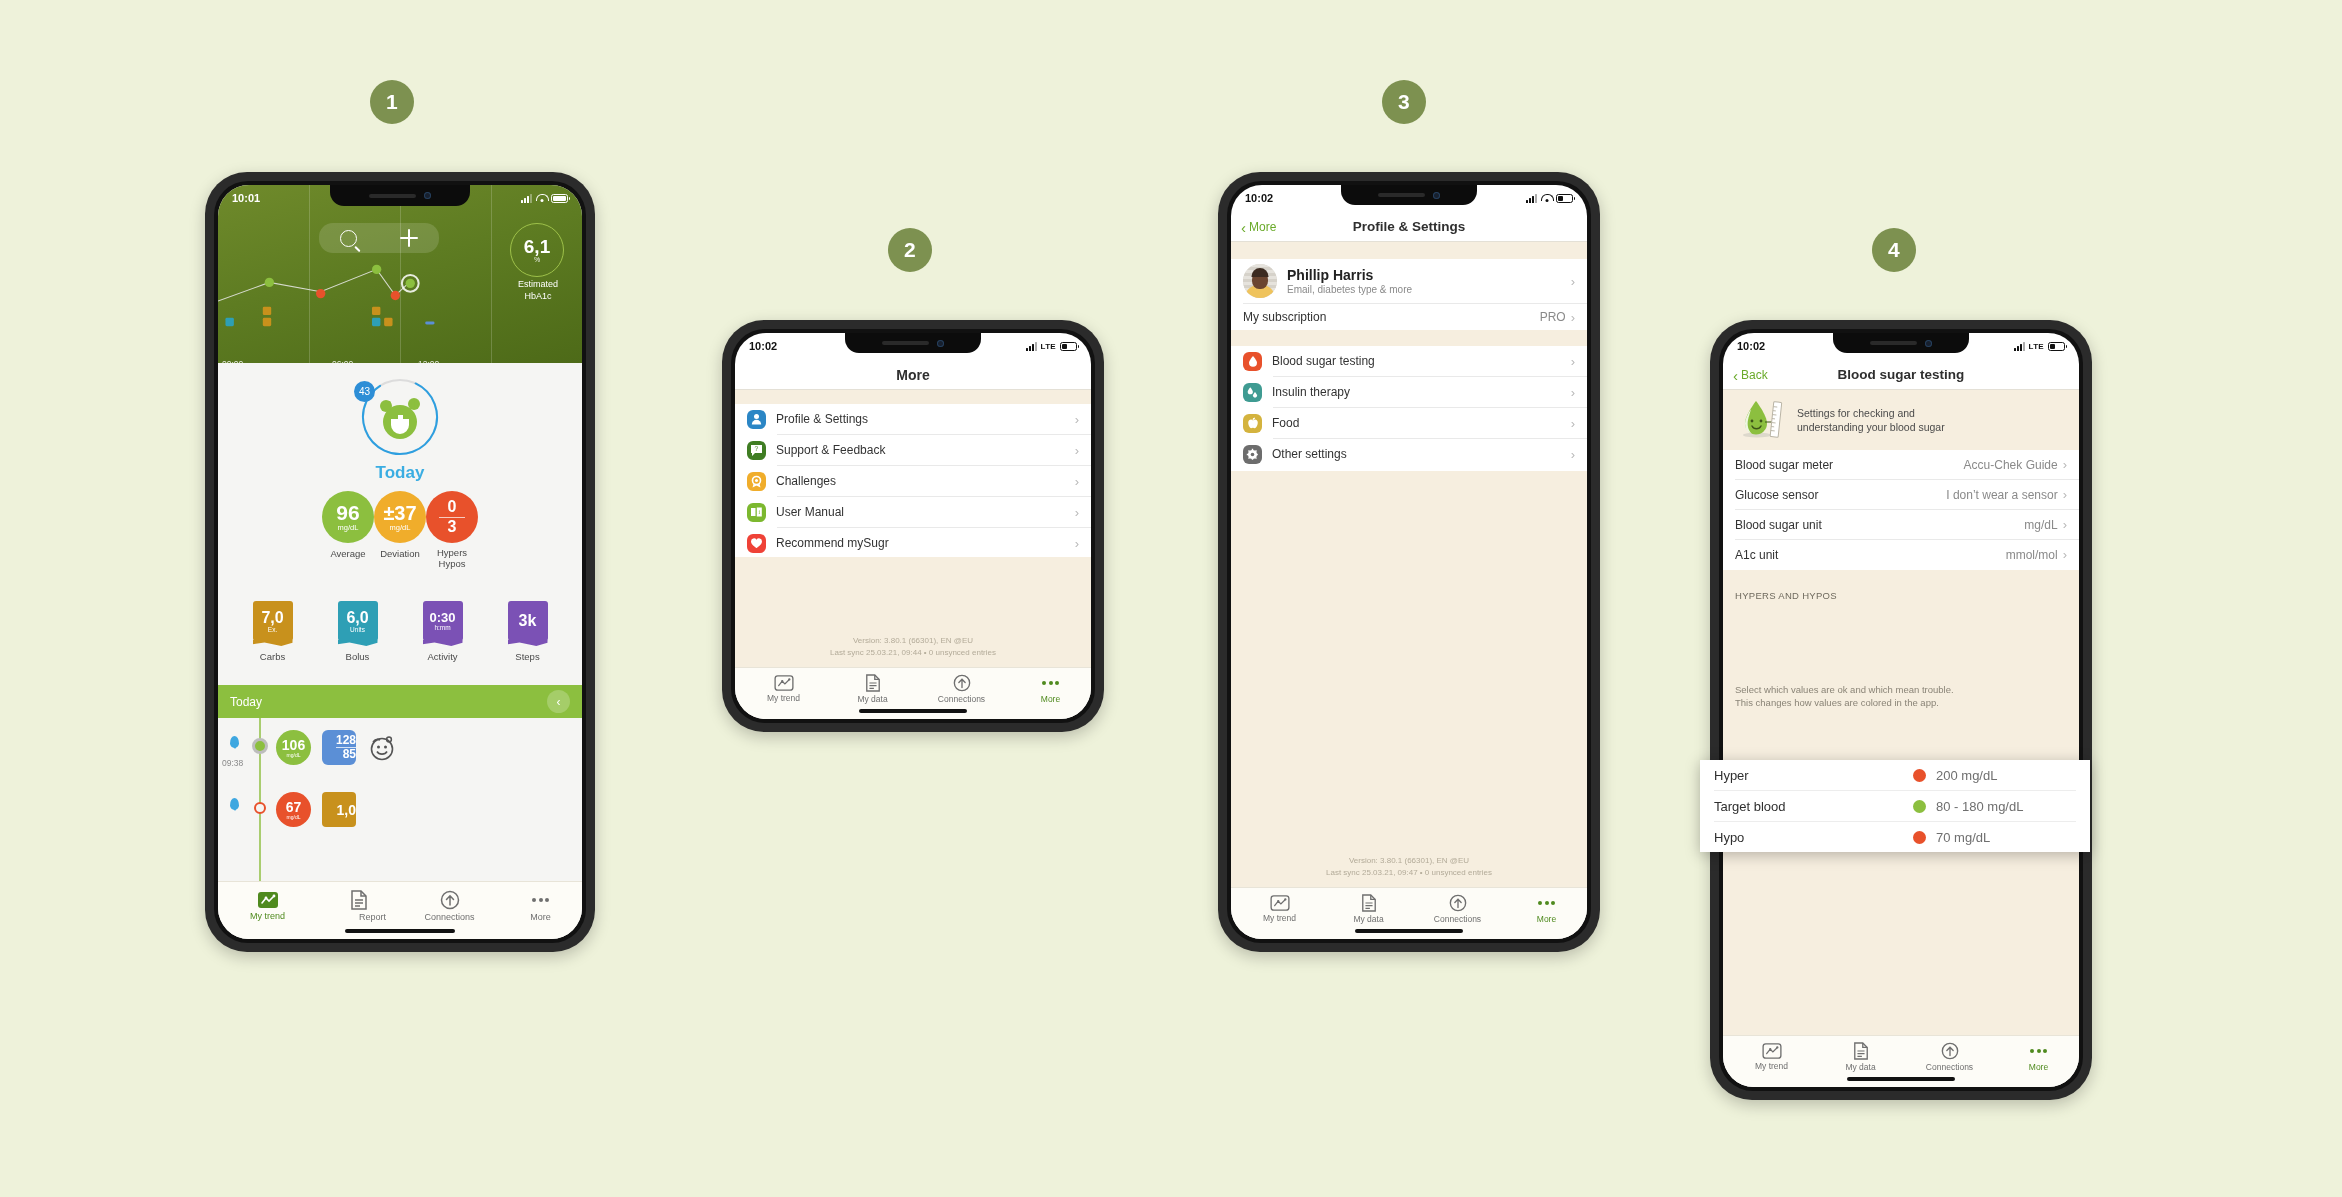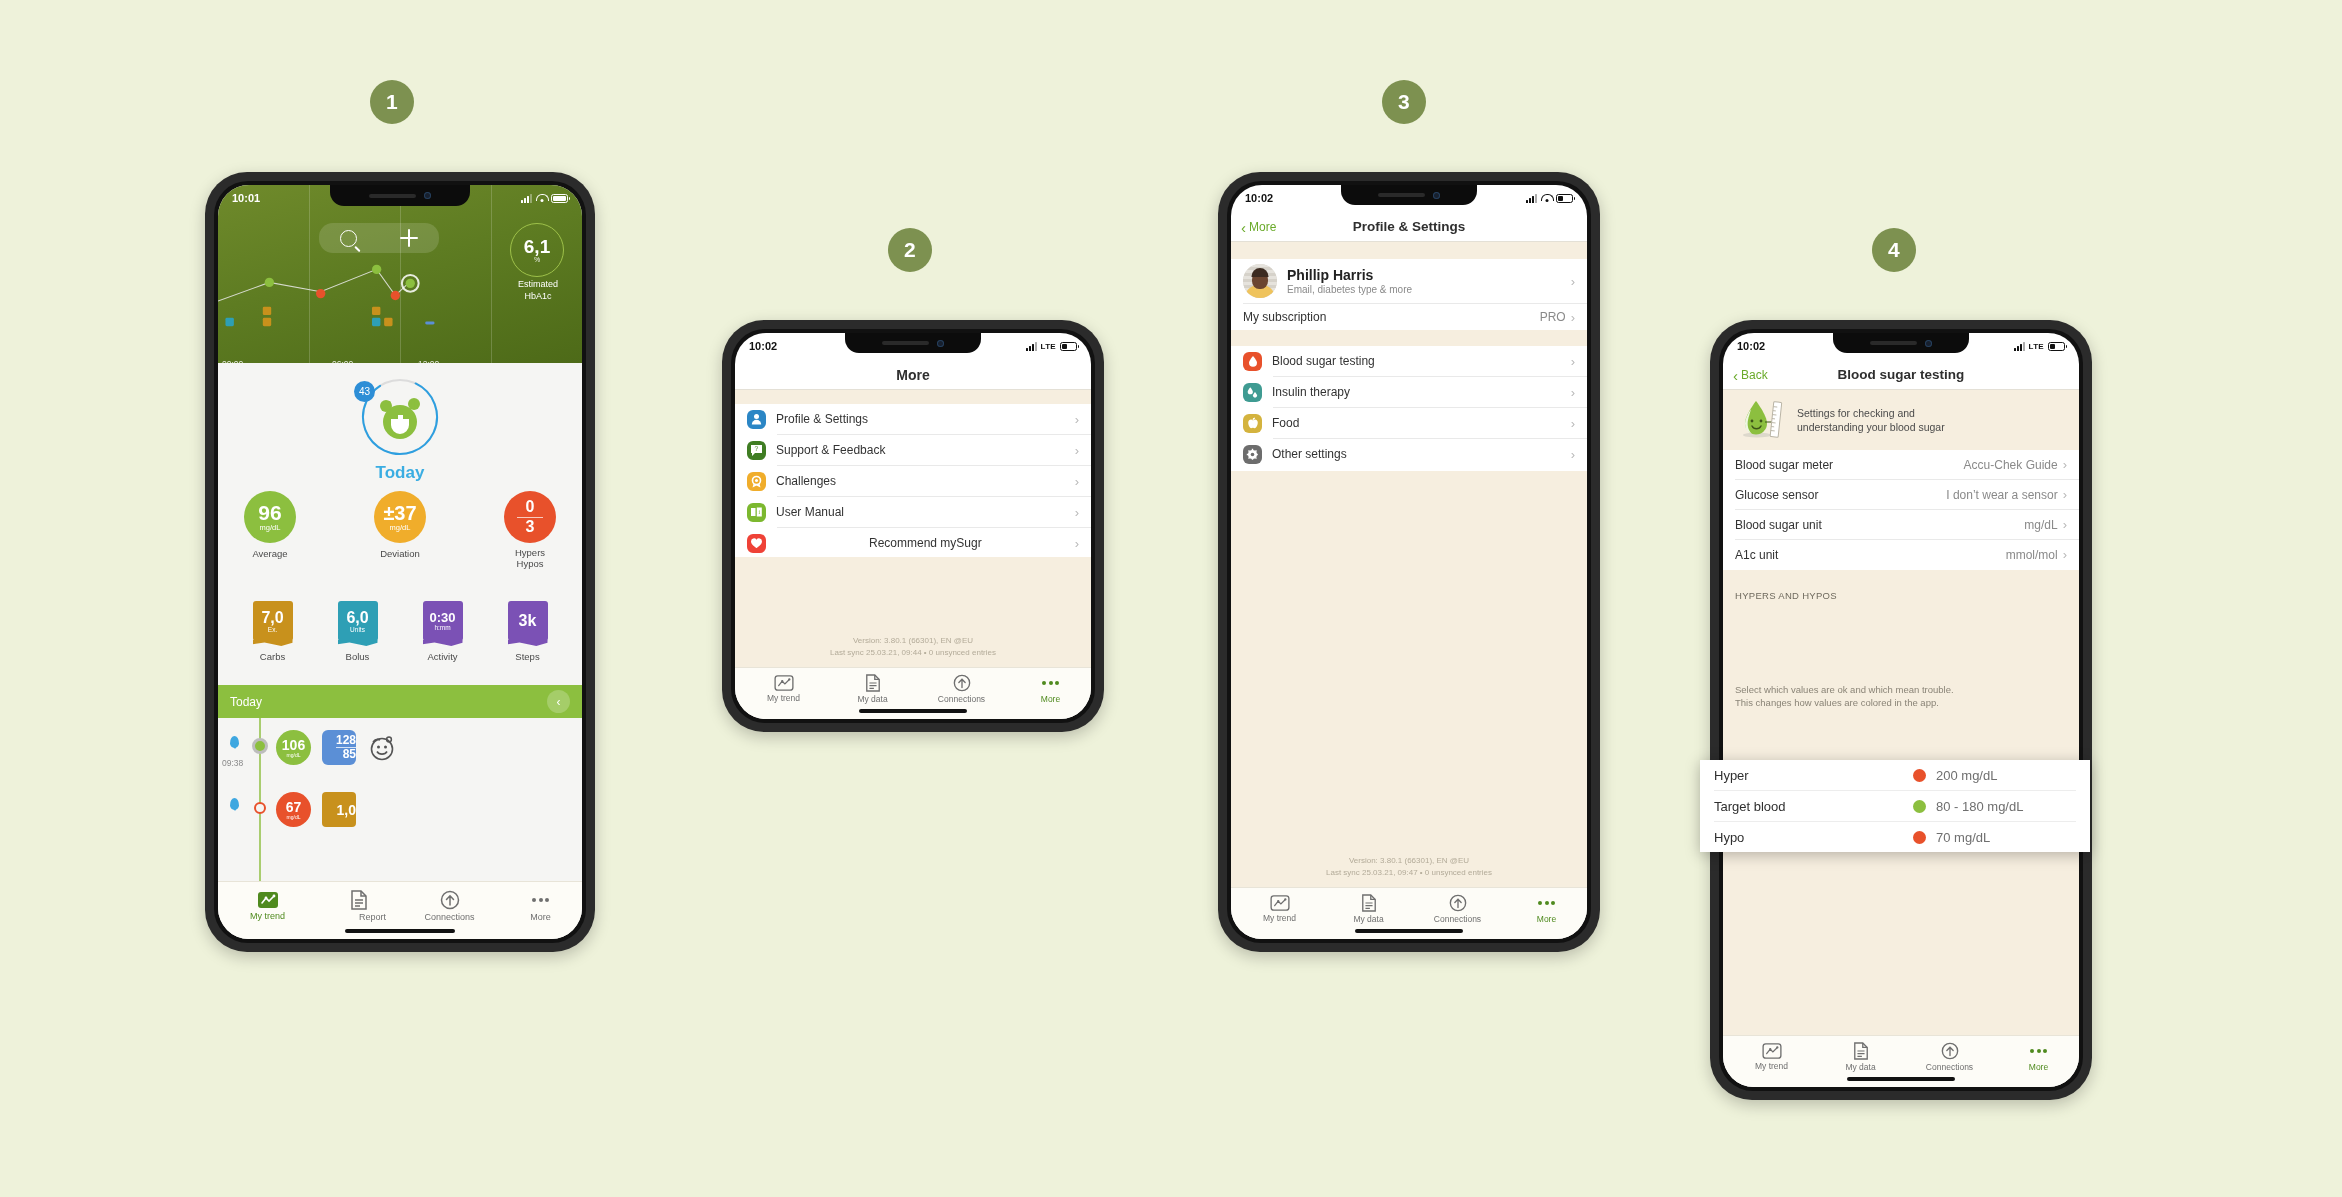--- a/index.html
+++ b/index.html
@@ -214,21 +214,21 @@
               <rect x="28" y="24" width="2.6" height="9" rx="1.2"></rect>
               <rect x="52" y="22" width="2.6" height="10" rx="1.2"></rect>
             </g>
             <path d="M31 42 h7 v-4 h5 v4 h6 v6 a9 9 0 0 1 -18 0 z" fill="#fff"></path>
           </svg>
           <div style="position:absolute;left:-6px;top:4px;width:21px;height:21px;border-radius:50%;
                       background:#2d8ed6;color:#fff;font-size:10px;display:flex;align-items:center;justify-content:center;">43</div>
         </div>
         <div style="position:absolute;top:100px;left:0;right:0;text-align:center;color:#3aade2;font-size:17px;font-weight:600;">Today</div>
 
-        <div style="position:absolute;top:128px;left:0;right:0;display:flex;justify-content:space-between;padding:0 26px;box-sizing:border-box;">
+        <div style="position:absolute;top:128px;left:0;right:0;display:flex;justify-content:center;padding:0 26px;box-sizing:border-box;">
           <div style="text-align:center;">
             <div class="circle-stat" style="width:52px;height:52px;background:#8cbf3f;">
               <span style="font-size:21px;font-weight:600;line-height:1;">96</span>
               <span style="font-size:7.5px;">mg/dL</span>
             </div>
             <div style="font-size:9.5px;color:#4a4a4a;margin-top:5px;">Average</div>
           </div>
           <div style="text-align:center;">
             <div class="circle-stat" style="width:52px;height:52px;background:#f0ad2b;">
               <span style="font-size:20px;font-weight:600;line-height:1;">±37</span>
@@ -453,21 +453,21 @@
           <span class="chev" style="font-size:13px;">›</span>
         </div>
         <div style="height:1px;background:#e9e9e9;margin-left:42px;"></div>
 
         <div class="list-row" style="height:30px;padding:0 12px;">
           <span class="ico" style="width:19px;height:19px;background:#ef4237;">
             <svg width="13" height="12" viewBox="0 0 13 12">
                   <path d="M6.5 11S1 7.6 1 4.4A3 3 0 0 1 6.5 2.7 3 3 0 0 1 12 4.4C12 7.6 6.5 11 6.5 11z" fill="#fff"></path>
                 </svg>
           </span>
-          <span style="flex:1;margin-left:10px;font-size:12px;color:#333;text-align:center;">Recommend mySugr</span>
+          <span style="flex:1;margin-left:10px;font-size:12px;color:#333;">Recommend mySugr</span>
           <span class="chev" style="font-size:13px;">›</span>
         </div>
         <div style="height:1px;background:#e9e9e9;"></div>
       </div>
 
       <div class="beige" style="position:absolute;top:224px;left:0;right:0;bottom:52px;"></div>
 
       <div style="position:absolute;bottom:60px;left:0;right:0;text-align:center;color:#b3ab99;font-size:8px;line-height:12px;">
         <div>Version: 3.80.1 (66301), EN @EU</div>
         <div>Last sync 25.03.21, 09:44 • 0 unsynced entries</div>

